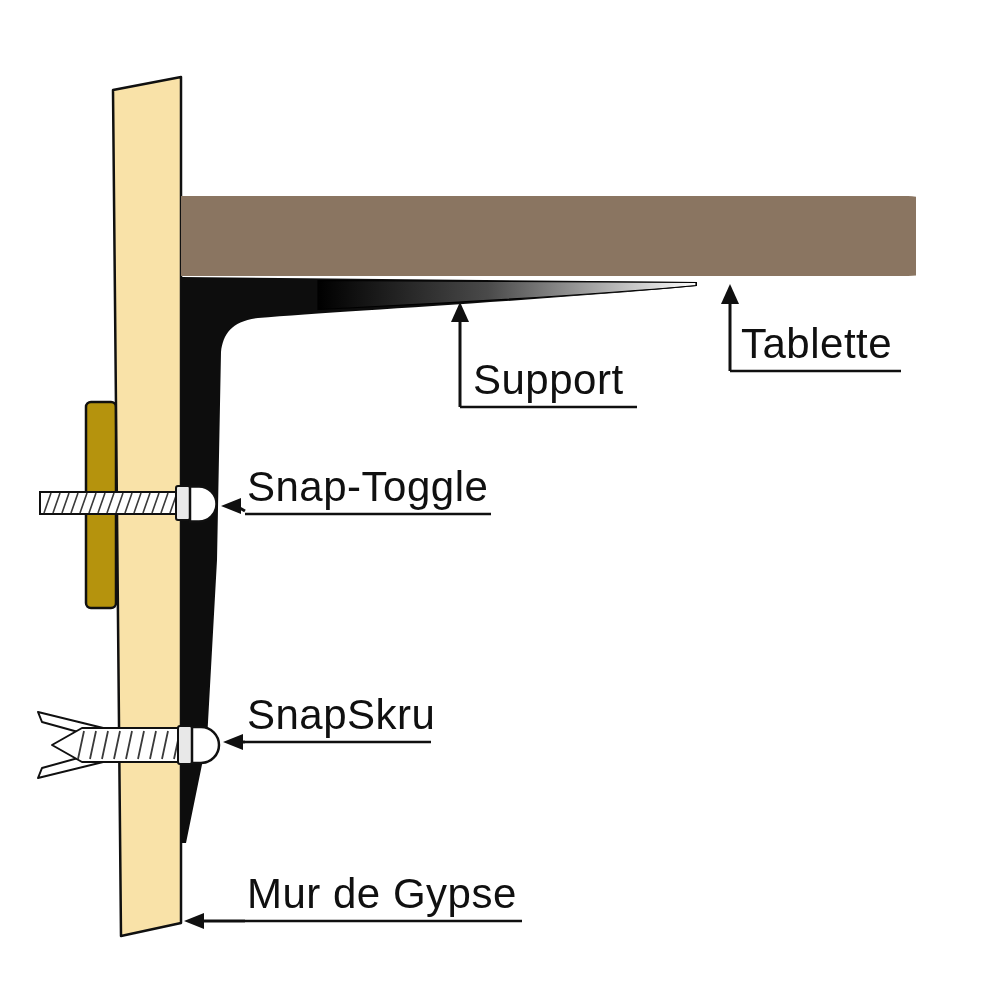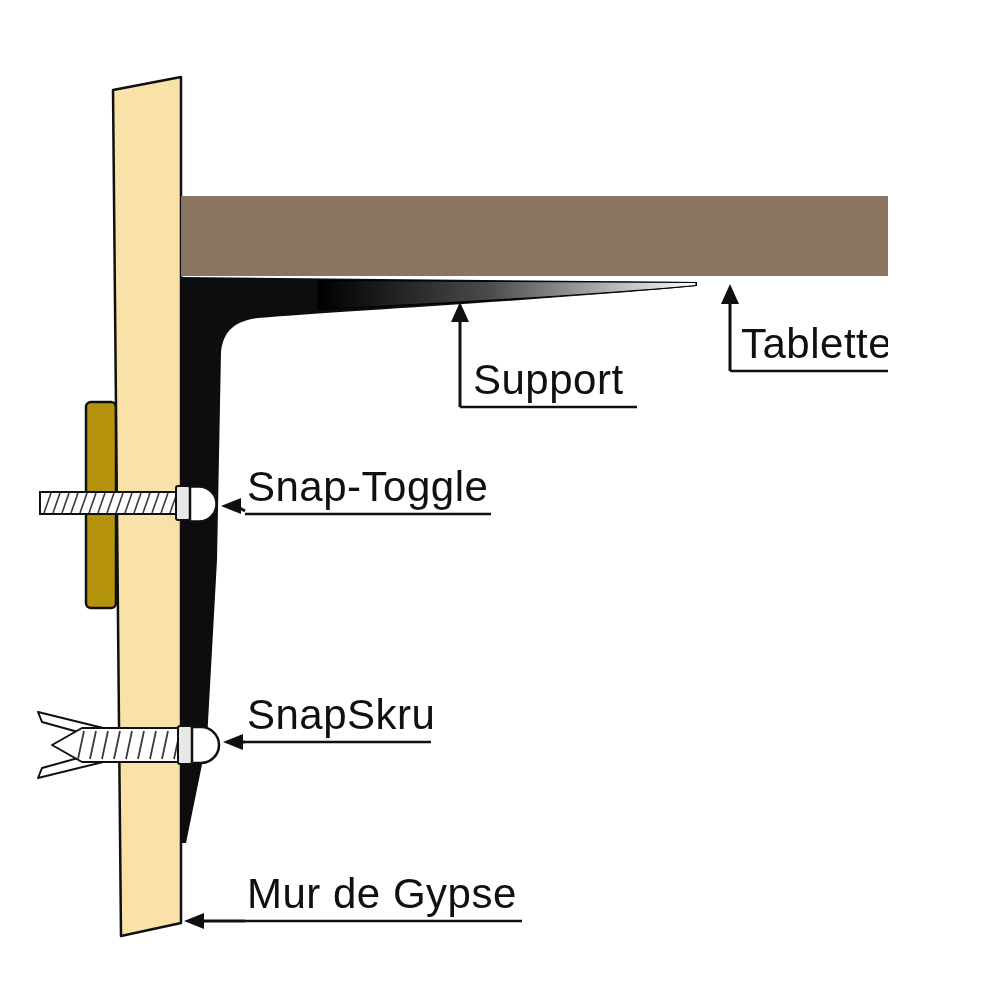--- a/index.html
+++ b/index.html
@@ -3,20 +3,21 @@
 <meta charset="utf-8">
 <style>
   html, body { margin: 0; padding: 0; background: #ffffff; }
   .stage {
     position: relative;
     width: 888px;
     height: 1000px;
     background: #ffffff;
     overflow: hidden;
     font-family: "Liberation Sans", sans-serif;
+    padding-left: 28px;
   }
   svg { position: absolute; inset: 0; display: block; }
   text.diagram-label {
     font-family: "Liberation Sans", sans-serif;
     font-size: 42px;
     fill: #101010;
     letter-spacing: 0.5px;
   }
 </style>
 </head>

